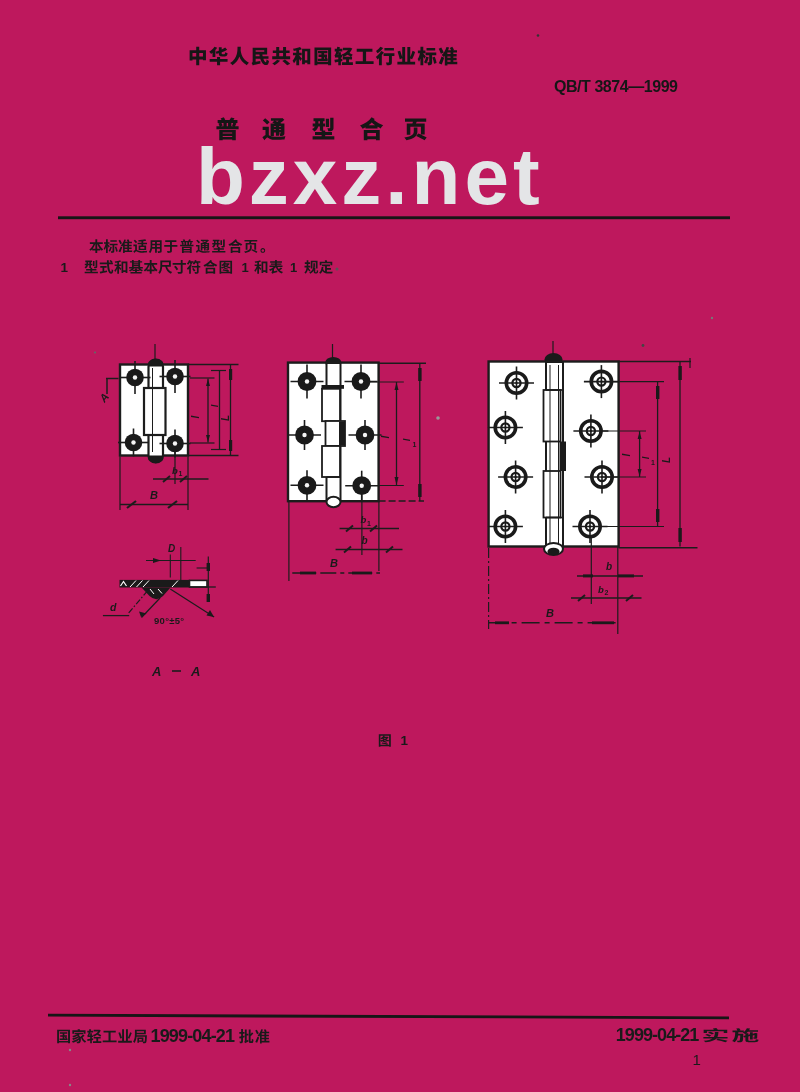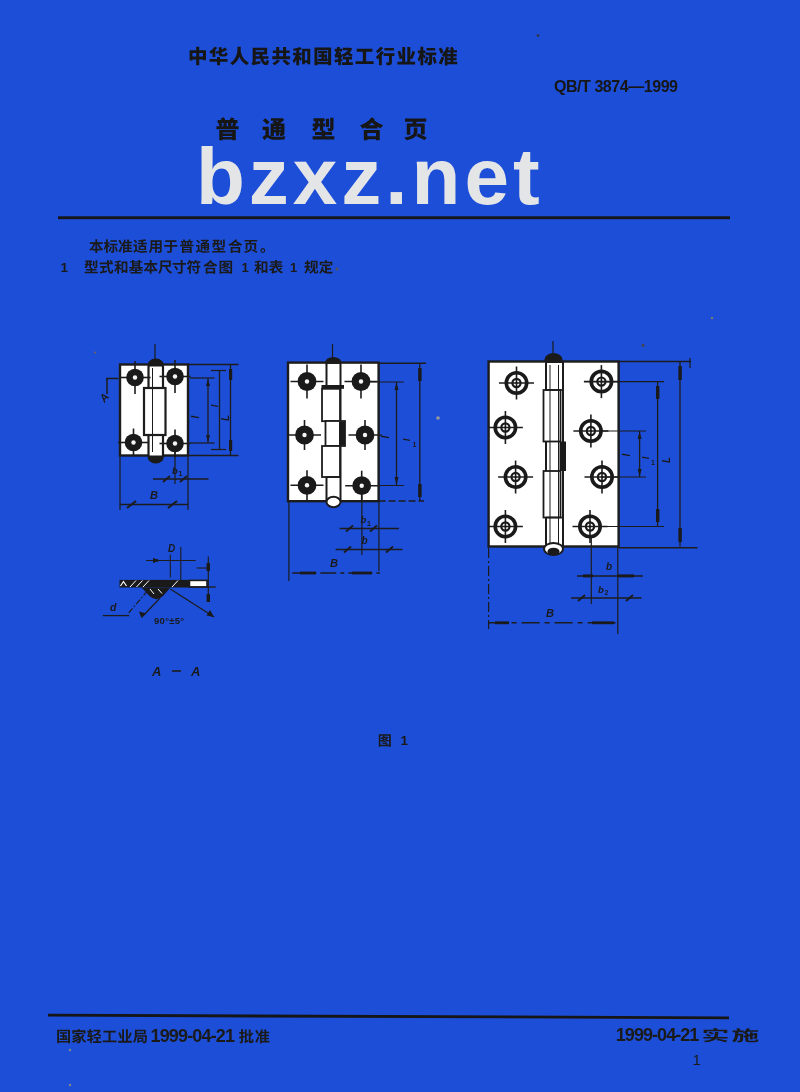--- a/index.html
+++ b/index.html
@@ -1,16 +1,16 @@
 <!DOCTYPE html>
 <html><head>
 <meta charset="utf-8">
 <style>
 html,body{margin:0;padding:0;background:#fff;}
-#page{position:relative;width:800px;height:1092px;background:#1d4ed8;overflow:hidden;}
+#page{position:relative;width:800px;height:1092px;background:#be185d;overflow:hidden;}
 svg{display:block;}
 </style>
 </head>
 <body>
 <div id="page">
 <svg width="800" height="1092" viewBox="0 0 800 1092">
 <defs>
 <path id="g3002" d="M193 248C105 248 32 175 32 86C32 -3 105 -76 193 -76C283 -76 355 -3 355 86C355 175 283 248 193 248ZM193 -4C145 -4 104 36 104 86C104 136 145 176 193 176C243 176 283 136 283 86C283 36 243 -4 193 -4Z"></path>
 <path id="g4e1a" d="M64 606C109 483 163 321 184 224L304 268C279 363 221 520 174 639ZM833 636C801 520 740 377 690 283V837H567V77H434V837H311V77H51V-43H951V77H690V266L782 218C834 315 897 458 943 585Z"></path>
 <path id="g4e2d" d="M434 850V676H88V169H208V224H434V-89H561V224H788V174H914V676H561V850ZM208 342V558H434V342ZM788 342H561V558H788Z"></path>

